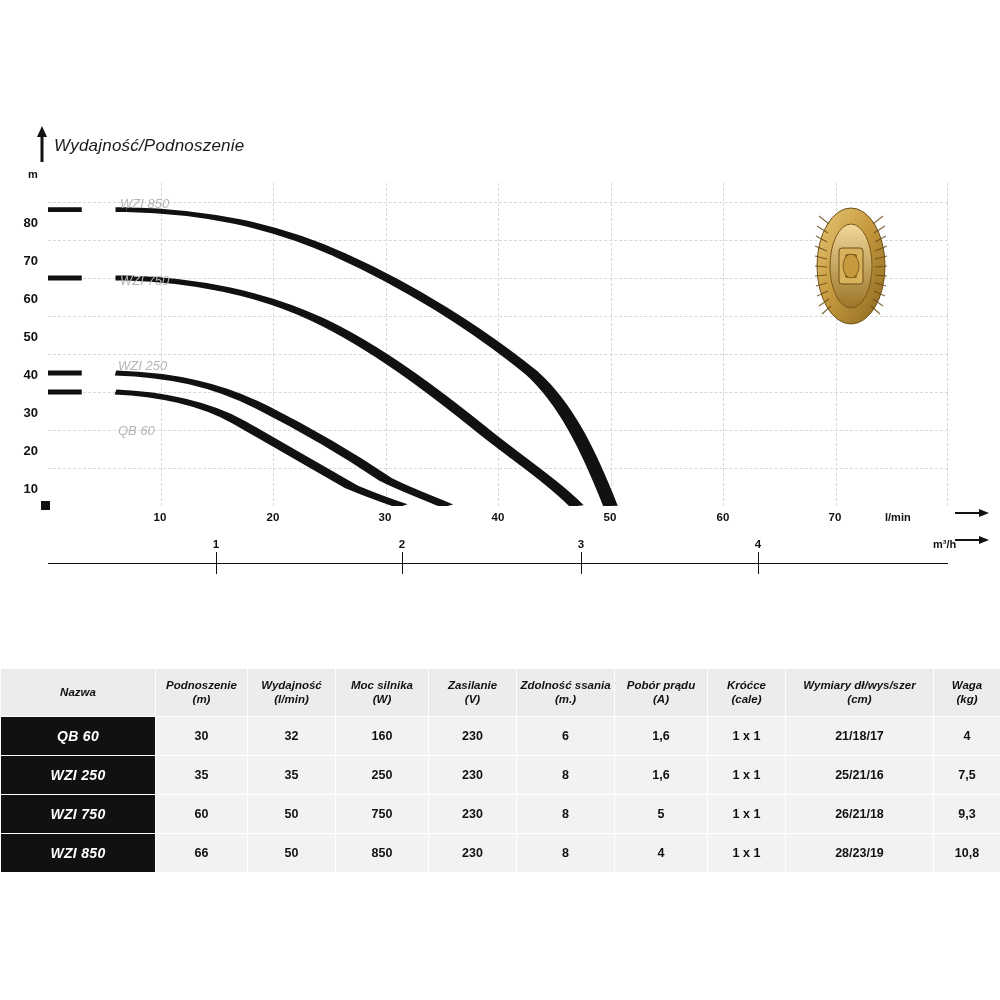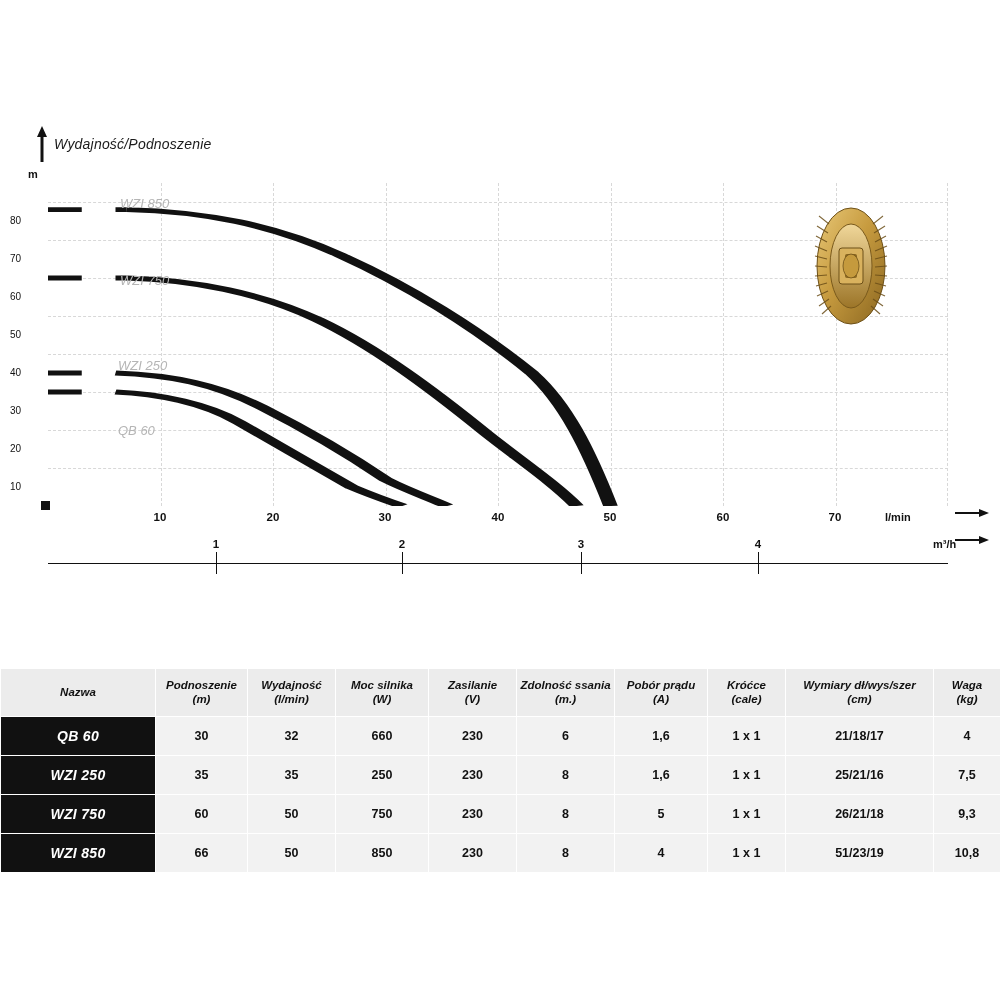--- a/index.html
+++ b/index.html
@@ -11,21 +11,21 @@
     position:relative;
     overflow:hidden;
   }
   .chart-area{
     position:absolute;left:0;top:0;width:1000px;height:600px;
   }
   .axis-title{
     position:absolute;
     left:54px;top:136px;
     font-style:italic;
-    font-size:14px;
+    font-size:17px;
     color:#1a1a1a;
     letter-spacing:.2px;
   }
   .up-arrow{
     position:absolute;left:36px;top:126px;width:12px;height:36px;
   }
   .unit-m{
     position:absolute;left:28px;top:168px;font-size:11px;font-weight:bold;
   }
   .plot{
@@ -34,22 +34,22 @@
     width:900px;height:323px;
   }
   .gridline-v{
     position:absolute;top:0;bottom:0;width:0;border-left:1px dashed #d8d8d8;
   }
   .gridline-h{
     position:absolute;left:0;right:0;height:0;border-top:1px dashed #d8d8d8;
   }
   .ylabel{
     position:absolute;
-    font-size:10px;font-weight:normal;color:#111;
-    width:28px;
+    font-size:13px;font-weight:bold;color:#111;
+    text-align:right;width:28px;
   }
   .xlabel{
     position:absolute;
     font-size:11.5px;font-weight:bold;color:#111;
     text-align:center;width:40px;
   }
   .xlabel2{
     position:absolute;
     font-size:11.5px;font-weight:bold;color:#111;
     text-align:center;width:40px;
@@ -329,21 +329,21 @@
         <span>Waga</span><br>
         <span>(kg)</span>
       </th>
     </tr>
   </thead>
   <tbody>
     <tr>
       <td class="name">QB 60</td>
       <td>30</td>
       <td>32</td>
-      <td>660</td>
+      <td>160</td>
       <td>230</td>
       <td>6</td>
       <td>1,6</td>
       <td>1 x 1</td>
       <td>21/18/17</td>
       <td>4</td>
     </tr>
     <tr>
       <td class="name">WZI 250</td>
       <td>35</td>
@@ -370,17 +370,17 @@
     </tr>
     <tr>
       <td class="name">WZI 850</td>
       <td>66</td>
       <td>50</td>
       <td>850</td>
       <td>230</td>
       <td>8</td>
       <td>4</td>
       <td>1 x 1</td>
-      <td>51/23/19</td>
+      <td>28/23/19</td>
       <td>10,8</td>
     </tr>
   </tbody>
 </table>
 
 </body></html>

